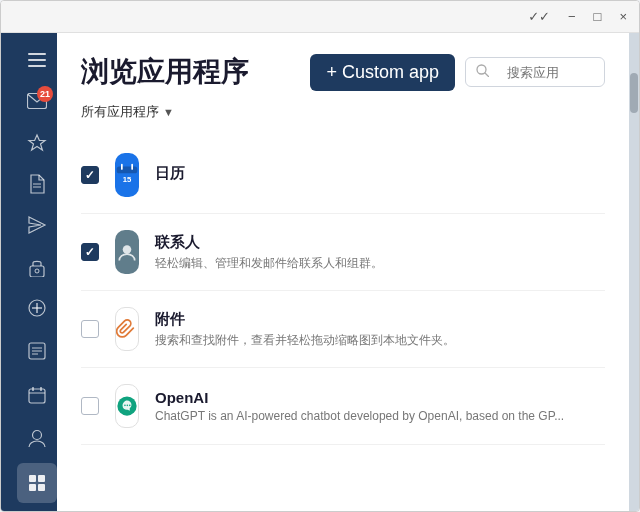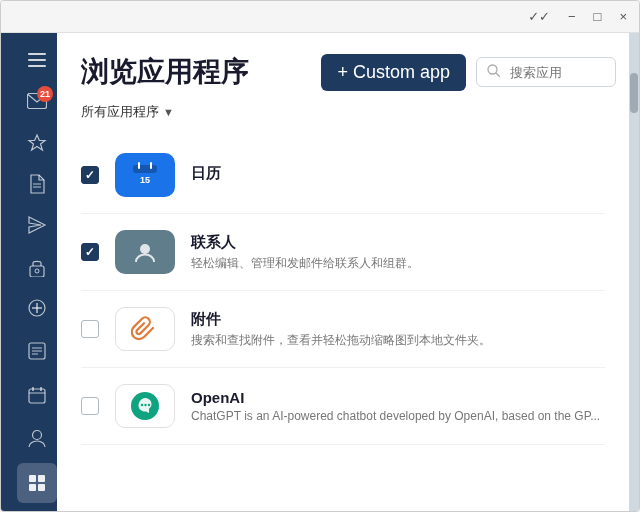--- a/index.html
+++ b/index.html
@@ -115,21 +115,21 @@
     .content {
       flex: 1;
       background: #fff;
       display: flex;
       flex-direction: column;
       overflow: hidden;
     }
 
     
     .content-header {
-      padding: 20px 13px 12px 24px;
+      padding: 20px 24px 12px 24px;
       display: flex;
       justify-content: space-between;
       flex-shrink: 0;
     }
 
     .page-title-text {
       font-size: 28px;
       font-weight: 600;
       color: #1a1a2e;
     }
@@ -150,21 +150,21 @@
       cursor: pointer;
       white-space: nowrap;
     }
 
     .search-box {
       display: flex;
       align-items: center;
       border: 1px solid #d0d5dd;
       border-radius: 6px;
       padding: 6px 10px;
-      gap: 10px;
+      gap: 18px;
       background: #fff;
       width: 140px;
     }
     .search-icon-svg {
       color: #aaa;
       font-size: 13px;
       flex-shrink: 0;
     }
     .search-input {
       border: none;
@@ -226,21 +226,21 @@
       border-color: #1e3a5f;
     }
     .app-checkbox.checked::after {
       content: '✓';
       color: #fff;
       font-size: 12px;
       font-weight: bold;
     }
 
     .app-icon-wrapper {
-      width: 60px;
+      width: 24px;
       height: 44px;
       border-radius: 10px;
       display: flex;
       align-items: center;
       justify-content: center;
       flex-shrink: 0;
       font-size: 22px;
       overflow: hidden;
     }
     .app-icon-wrapper.calendar {

